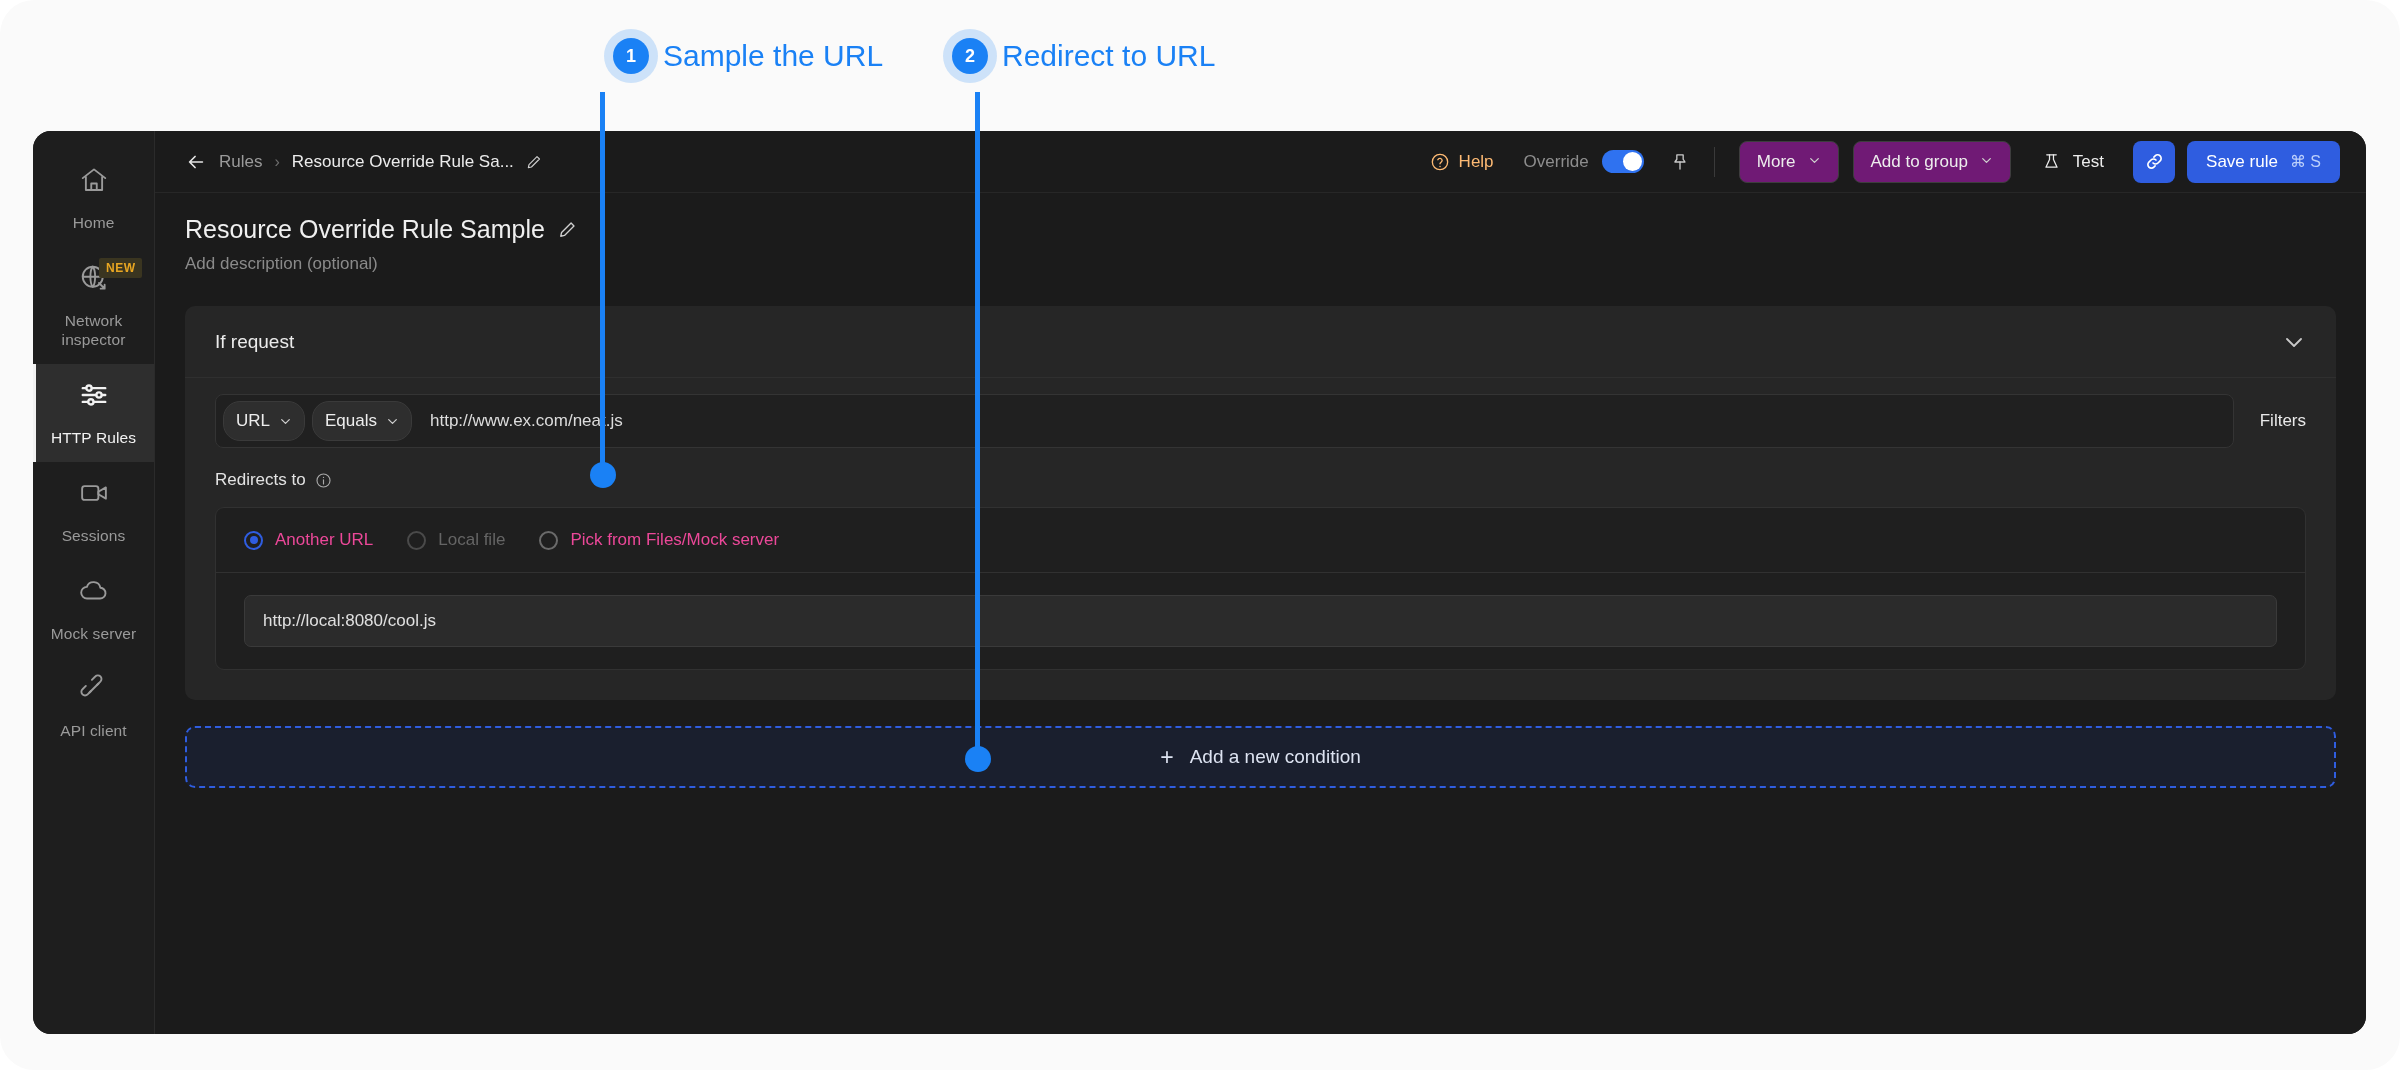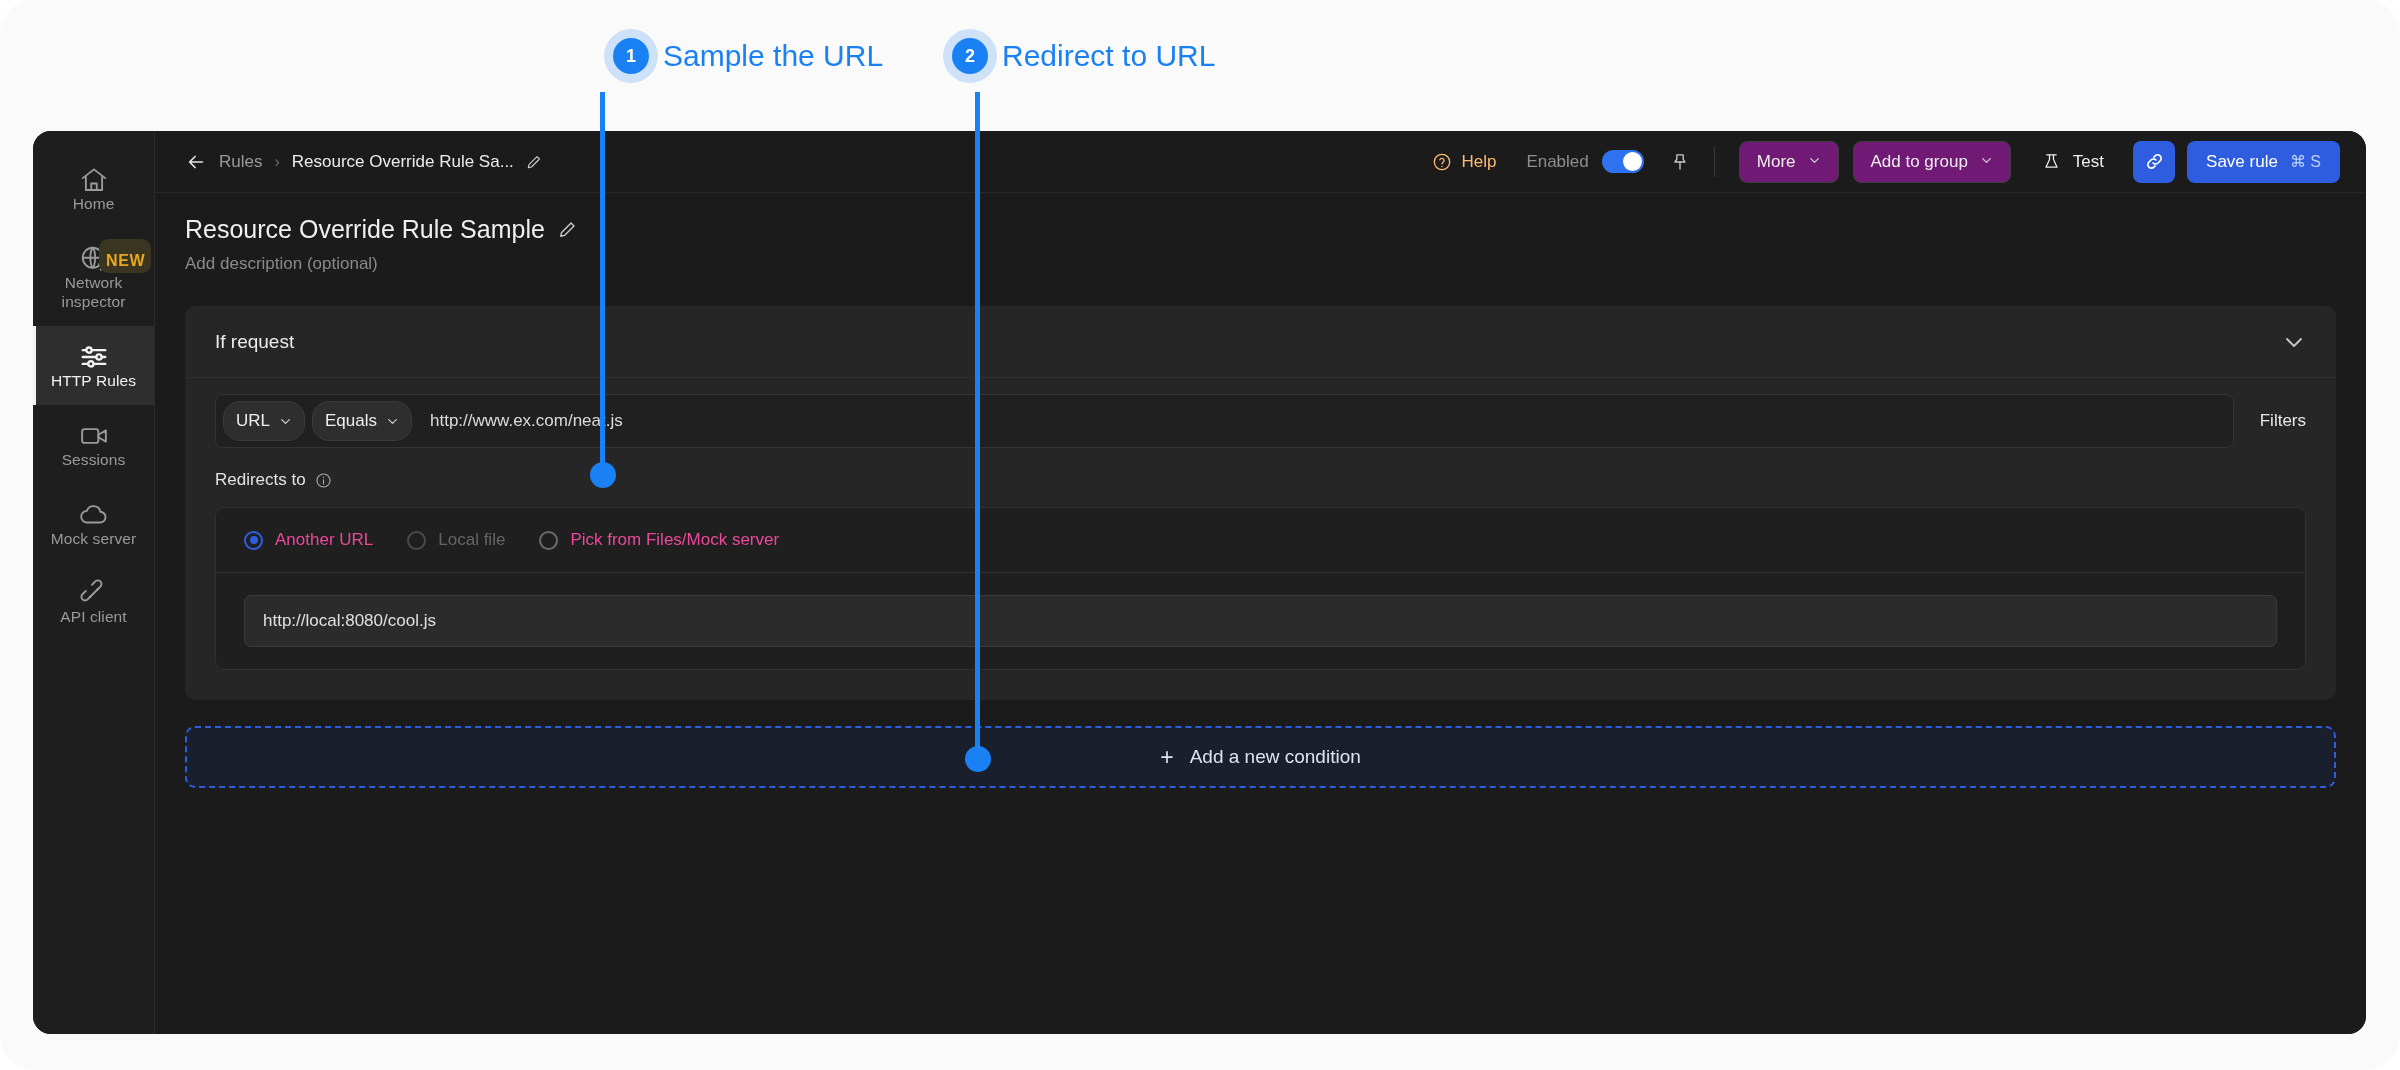--- a/index.html
+++ b/index.html
@@ -57,21 +57,21 @@
   #sidebar {
     width: 122px; flex: 0 0 122px;
     background: #1e1e1e;
     border-right: 1px solid #2b2b2b;
     padding-top: 18px;
     display: flex; flex-direction: column;
   }
   .nav-item {
     position: relative;
     padding: 16px 6px 14px;
-    display: flex; flex-direction: column; align-items: center; gap: 0;
+    display: flex; flex-direction: column; align-items: center; gap: 19px;
     color: #9a9a9a;
     cursor: pointer;
   }
   .nav-item.active {
     background: #2e2e2e;
     color: #f2f2f2;
   }
   .nav-item.active::before {
     content: ""; position: absolute; left: 0; top: 0; bottom: 0;
     width: 3px; background: #f2f2f2;
@@ -79,22 +79,22 @@
   .nav-icon { width: 30px; height: 30px; display: block; }
   .nav-icon svg { width: 30px; height: 30px; display: block; }
   .nav-label {
     font-size: 15.5px; line-height: 1.22; text-align: center;
     letter-spacing: .1px;
   }
   .new-badge {
     position: absolute;
     top: 11px; left: 66px;
     background: #3a3520; color: #e8a622;
-    font-size: 16px; font-weight: 700; letter-spacing: .6px;
-    padding: 13px 6px 3px 7px; border-radius: 9px;
+    font-size: 12px; font-weight: 700; letter-spacing: .6px;
+    padding: 3px 6px 3px 7px; border-radius: 2px;
   }
 
   
   #main { flex: 1; display: flex; flex-direction: column; min-width: 0; background: #1b1b1b; }
 
   
   #toolbar {
     height: 62px; flex: 0 0 62px;
     display: flex; align-items: center;
     padding: 0 26px 0 30px;
@@ -367,21 +367,21 @@
         <div class="help-btn">
           <svg viewBox="0 0 24 24" fill="none" stroke="currentColor" stroke-width="1.6" stroke-linecap="round">
             <circle cx="12" cy="12" r="9.2"></circle>
               <path d="M9.4 9.3a2.7 2.7 0 0 1 5.2.9c0 1.8-2.6 2.2-2.6 4"></path>
               <circle cx="12" cy="17.3" r=".9" fill="currentColor" stroke="none"></circle>
           </svg>
           <span>Help</span>
         </div>
 
         <div class="enabled-wrap">
-          <span class="enabled-label">Enabled</span>
+          <span class="enabled-label">Override</span>
           <div class="toggle">
               <div class="knob"></div>
             </div>
         </div>
 
         <span class="pin-btn">
           <svg viewBox="0 0 24 24" fill="none" stroke="currentColor" stroke-width="1.6" stroke-linecap="round" stroke-linejoin="round">
             <path d="M8.2 3.5h7.6v5.2l2.2 3.3H5.9l2.3-3.3z"></path>
               <path d="M12 12v8.5"></path>
           </svg>

